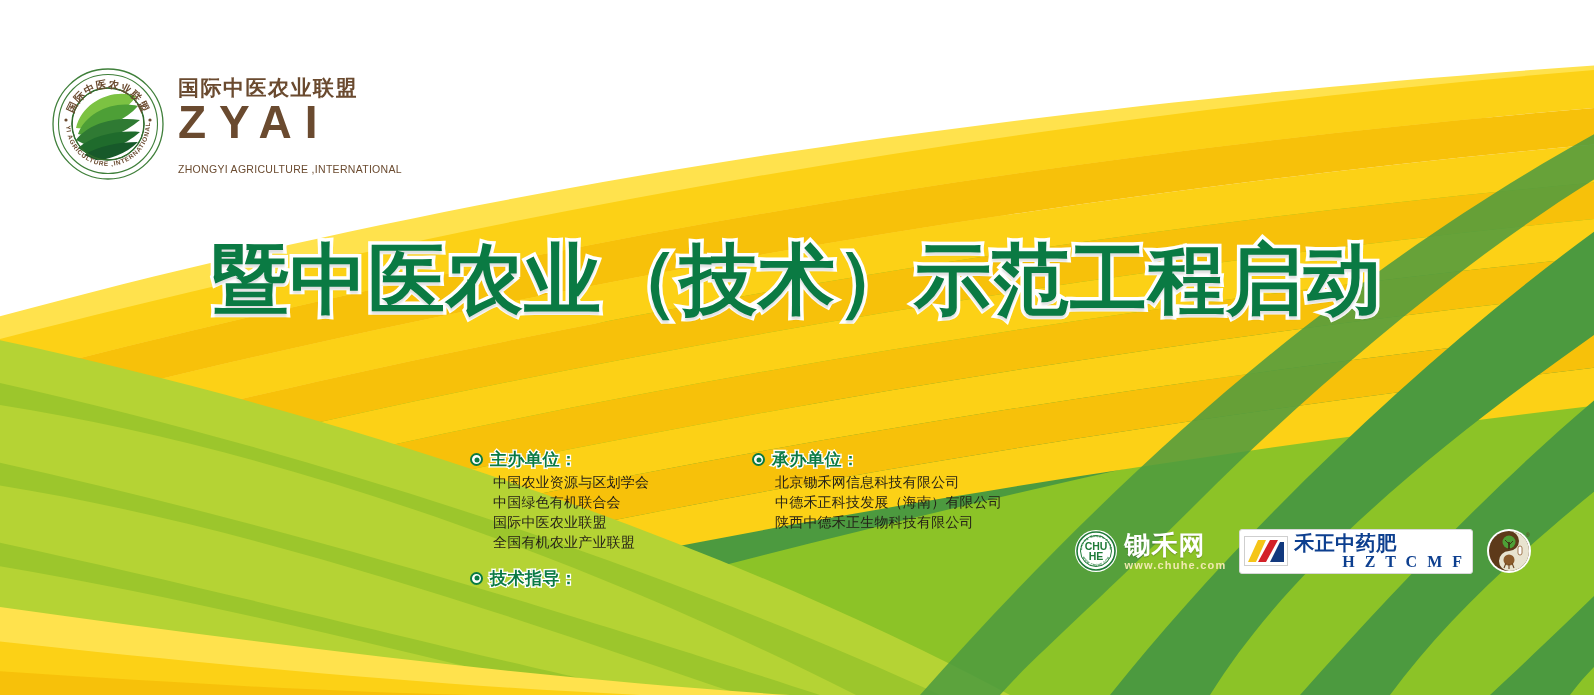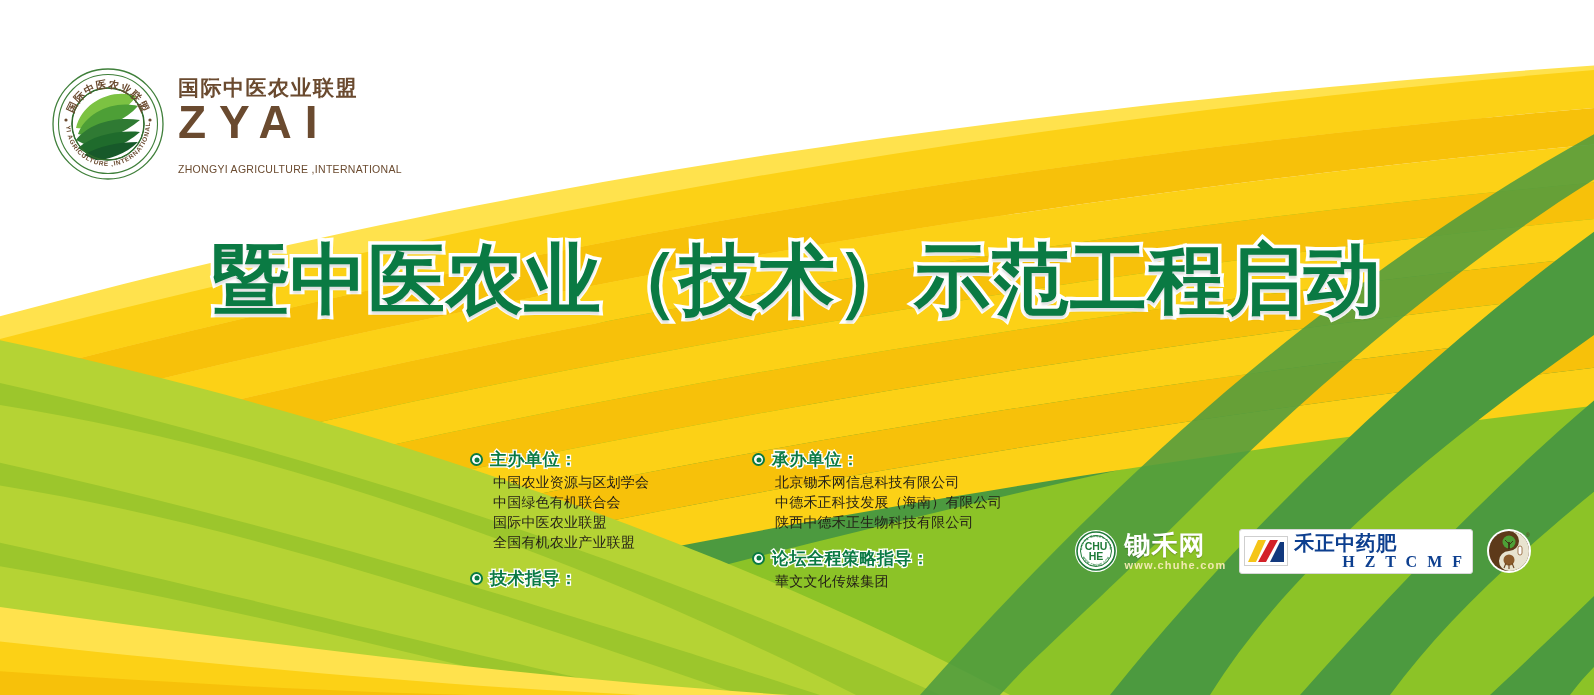--- a/index.html
+++ b/index.html
@@ -284,29 +284,20 @@
           <span class="bullet"></span>
           <span class="g-title">承办单位：</span>
         </div>
         <ul class="g-items">
           <li>北京锄禾网信息科技有限公司</li>
           <li>中德禾正科技发展（海南）有限公司</li>
           <li>陕西中德禾正生物科技有限公司</li>
         </ul>
       </div>
 
-      <div class="group">
-        <div class="g-head">
-          <span class="bullet"></span>
-          <span class="g-title">论坛全程策略指导：</span>
-        </div>
-        <ul class="g-items">
-          <li>華文文化传媒集团</li>
-        </ul>
-      </div>
 
     </div>
   </div>
 
   <div class="sponsors">
 
     <div class="sp sp-chuhe">
       <div class="mark">
         <svg viewBox="0 0 44 44" width="44" height="44">
           <defs>

